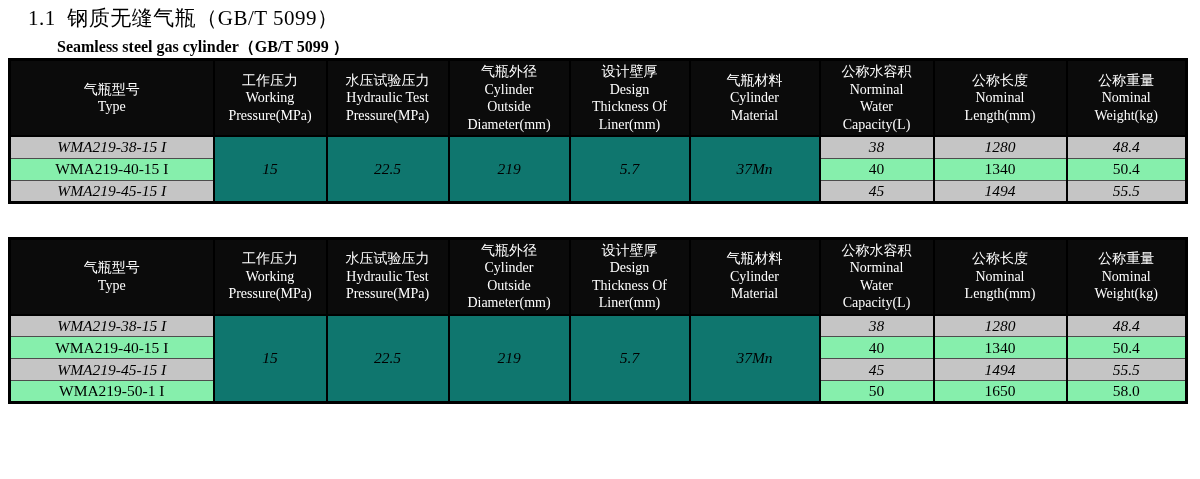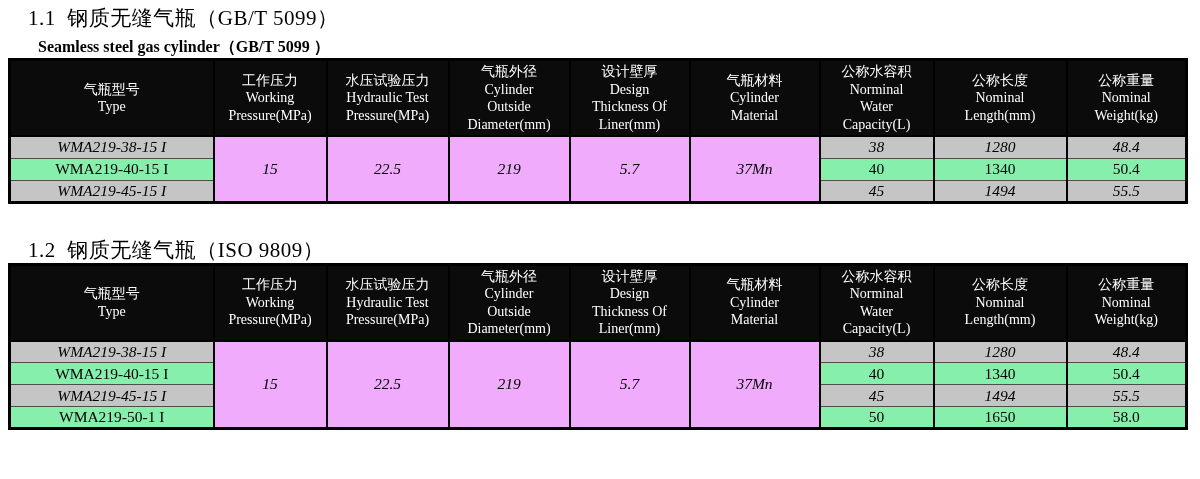--- a/index.html
+++ b/index.html
@@ -15,21 +15,21 @@
   .section.first { padding-top: 5px; border-radius: 9px; }
   .section.second { margin-top: 33px; }
   .sec-title {
     margin: 0 0 0 28px;
     font-size: 21px;
     line-height: 26px;
     letter-spacing: 0.5px;
     white-space: pre;
   }
   .sec-subtitle {
-    margin: 6px 0 2px 38px;
+    margin: 6px 0 2px 57px;
     font-size: 16px;
     line-height: 19px;
     font-weight: bold;
     white-space: pre;
   }
   table.spec-table {
     border-collapse: collapse;
     table-layout: fixed;
     margin-left: 8px;
     border: 3px solid #000;
@@ -53,21 +53,21 @@
     padding: 0 2px;
     text-align: center;
     vertical-align: middle;
     border-left: 2px solid #000;
     border-top: 1.5px solid #4d4d4d;
   }
   table.spec-table thead th:first-child,
   table.spec-table tbody td:first-child { border-left: none; }
   tr.dark td { background: #c5c5c5; font-style: italic; }
   tr.light td { background: #86efac; }
-  table.spec-table tbody td.merged { background: #f0abfc; }
+  table.spec-table tbody td.merged { background: #0f766e; }
 </style>
 </head>
 <body>
 
 <div class="page">
 
   <div class="section first">
     <div class="sec-title">1.1  钢质无缝气瓶（GB/T 5099）</div>
     <div class="sec-subtitle">Seamless steel gas cylinder（GB/T 5099 ）</div>
     <table class="spec-table">
@@ -155,21 +155,20 @@
             <td>WMA219-45-15 I</td>
             <td>45</td>
             <td>1494</td>
             <td>55.5</td>
           </tr>
         </tbody>
       </table>
   </div>
 
   <div class="section second">
-    <div class="sec-title">1.2  钢质无缝气瓶（ISO 9809）</div>
     <table class="spec-table">
         <colgroup>
           <col style="width: 204px;">
           <col style="width: 113px;">
           <col style="width: 122px;">
           <col style="width: 121px;">
           <col style="width: 120px;">
           <col style="width: 130px;">
           <col style="width: 114px;">
           <col style="width: 133px;">

